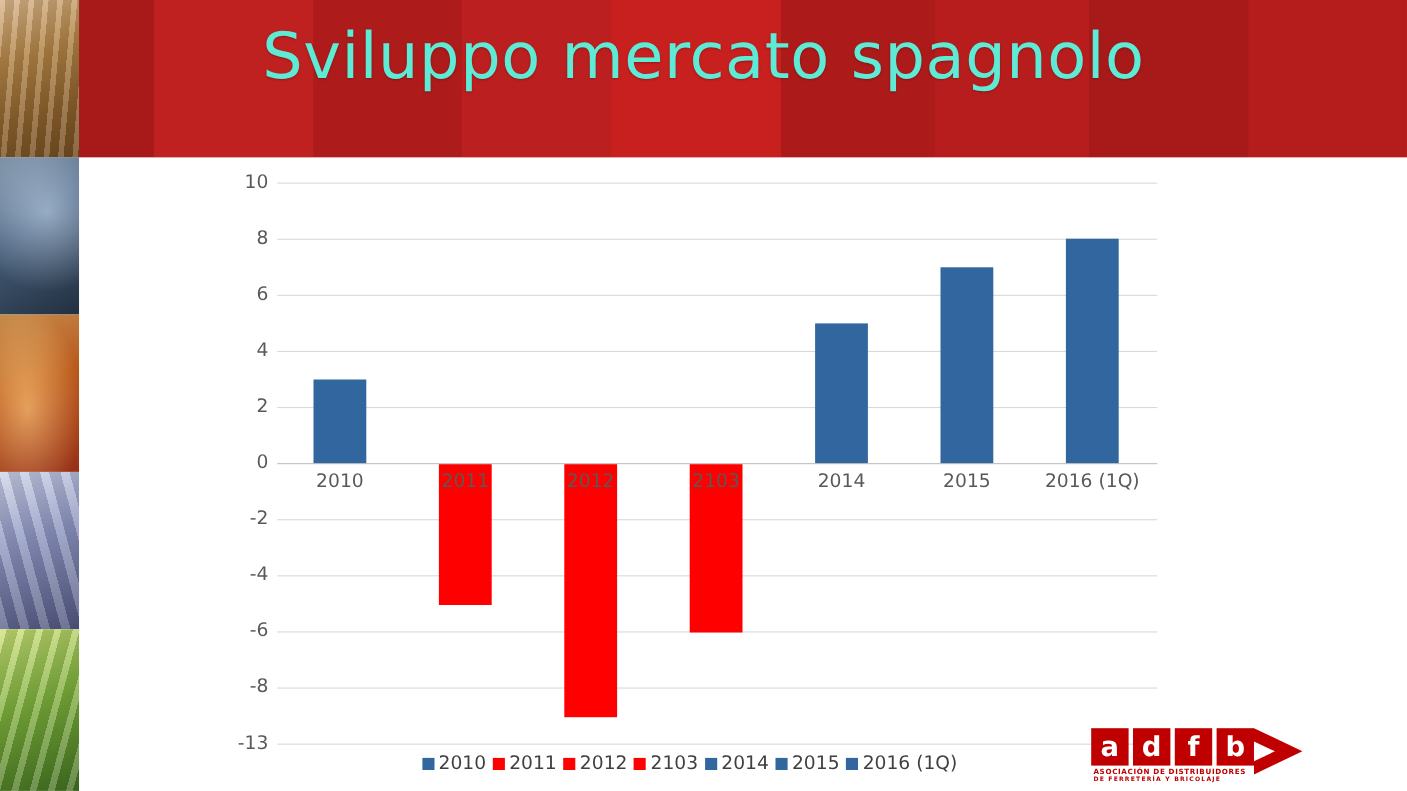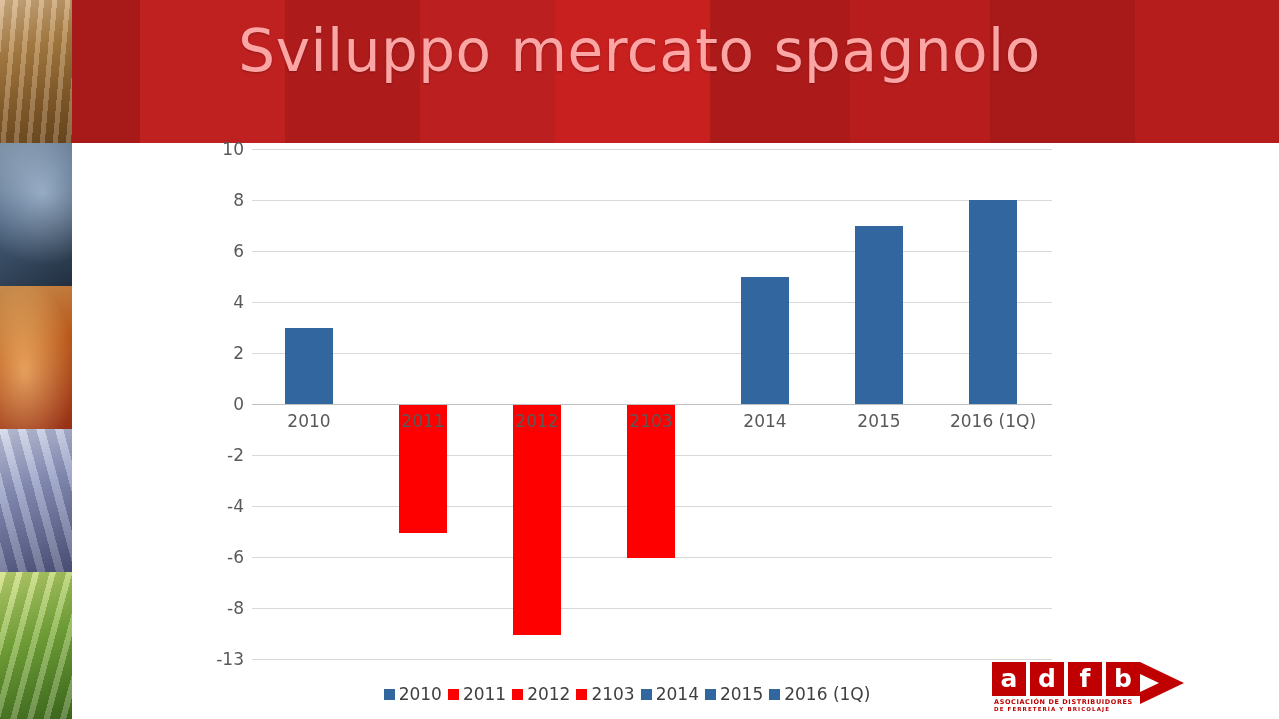--- a/index.html
+++ b/index.html
@@ -35,21 +35,21 @@
     height: 143px;
   }
   #title {
     position: absolute;
     left: 0; top: 0;
     width: 1279px;
     height: 101px;
     display: flex;
     align-items: center;
     justify-content: center;
-    color: #fca5a5;
+    color: #5eead4;
     font-size: 58px;
     font-weight: normal;
     letter-spacing: 0.5px;
     text-shadow: 0 1px 2px rgba(0,0,0,0.25);
     white-space: nowrap;
   }
 
   
   #leftstrip {
     position: absolute;
@@ -70,21 +70,21 @@
   #chart {
     position: absolute;
     left: 180px;
     top: 148px;
     width: 900px;
     height: 560px;
   }
   #plot {
     position: absolute;
     left: 72px;          
-    top: 1px;
+    top: 18px;
     width: 800px;
     height: 510px;
     text-decoration: underline;
   }
   .gridline {
     position: absolute;
     left: 0;
     width: 800px;
     height: 1px;
     background: #d9d9d9;

